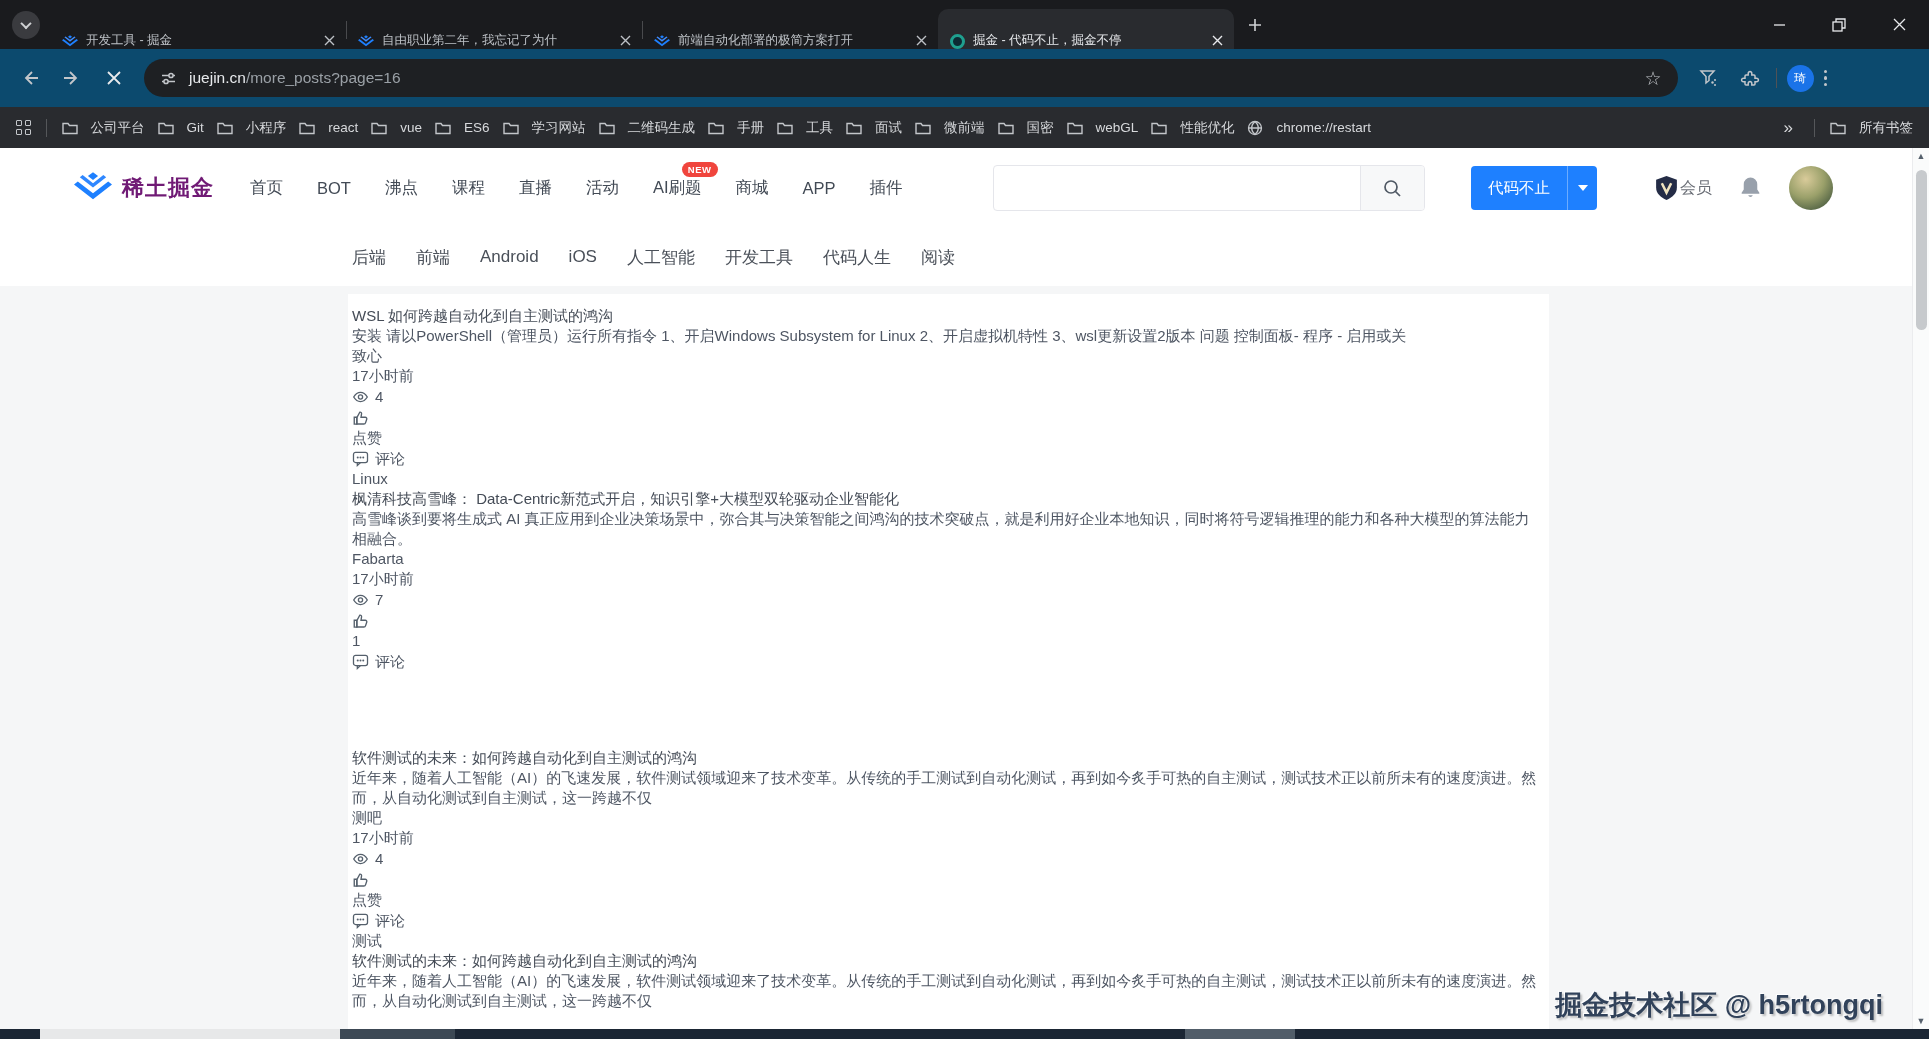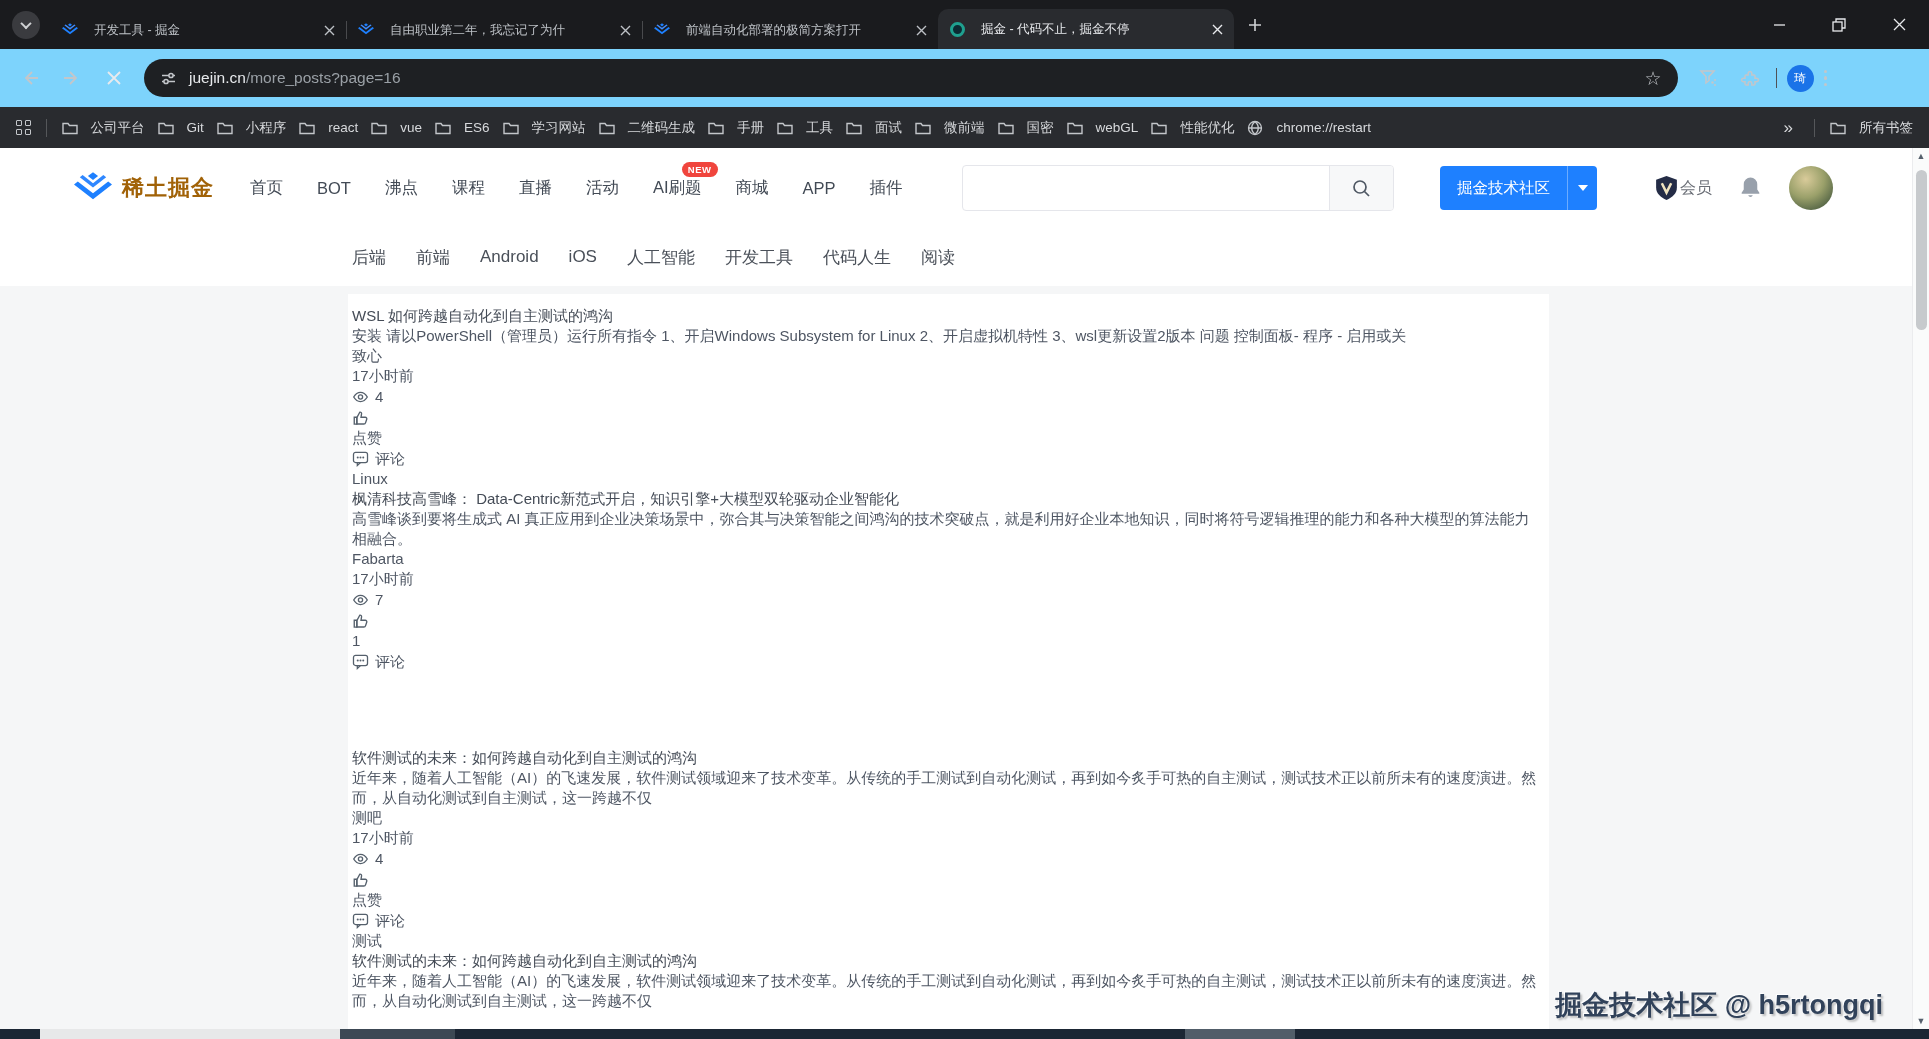--- a/index.html
+++ b/index.html
@@ -4,34 +4,34 @@
 <style>
   * { margin:0; padding:0; box-sizing:border-box; }
   html,body { width:1929px; height:1039px; overflow:hidden; }
   body { font-family:"Liberation Sans", sans-serif; }
   .browser { position:relative; width:1929px; height:1039px; background:#fff; overflow:hidden; }
 
   
   .tabstrip { position:absolute; top:0; left:0; right:0; height:49px; background:#1a1b1e; display:flex; align-items:center; }
   .tabsearch { width:28px; height:28px; border-radius:50%; background:#3a3b3f; margin:0 10px 0 12px; display:flex; align-items:center; justify-content:center; flex:none; }
   .chev-down { width:8px; height:8px; border-right:2px solid #cfd1d4; border-bottom:2px solid #cfd1d4; transform:rotate(45deg) translate(-1px,-1px); }
-  .tab { width:296px; height:38px; display:flex; align-items:center; gap:16px; padding:0 8px 0 12px; color:#bdc1c6; font-size:12.5px; position:relative; flex:none; align-self:flex-end; }
+  .tab { width:296px; height:38px; display:flex; align-items:flex-end; gap:8px; padding:0 8px 0 12px; color:#bdc1c6; font-size:12.5px; position:relative; flex:none; align-self:flex-end; }
   .tab + .tab::before { content:""; position:absolute; left:0; top:10px; height:18px; width:1px; background:#494a4d; }
   .tab.active { background:#292b2f; border-radius:10px 10px 0 0; color:#e8eaed; height:40px; }
   .tab.active::before { display:none; }
   .tab-title { flex:1; white-space:nowrap; overflow:hidden; }
   .tab-close { width:18px; height:18px; border-radius:50%; display:flex; align-items:center; justify-content:center; flex:none; }
   .favicon-jj { width:16px; height:14px; flex:none; }
   .favicon-ring { width:15px; height:15px; border-radius:50%; background:#0c2b33; border:3px solid #1fa08f; flex:none; }
   .newtab-btn { width:30px; height:30px; margin-left:6px; display:flex; align-items:center; justify-content:center; color:#cfd1d4; font-size:20px; }
   .wincontrols { margin-left:auto; display:flex; height:49px; align-items:stretch; }
   .winbtn { width:60px; display:flex; align-items:center; justify-content:center; }
 
   
-  .toolbar { position:absolute; top:49px; left:0; right:0; height:58px; background:#7dd3fc; display:flex; align-items:center; padding:0 14px; gap:10px; }
+  .toolbar { position:absolute; top:49px; left:0; right:0; height:58px; background:#0c4a6e; display:flex; align-items:center; padding:0 14px; gap:10px; }
   .navbtn { width:32px; height:32px; display:flex; align-items:center; justify-content:center; flex:none; }
   .omnibox { flex:1; height:38px; background:#1e2023; border-radius:19px; display:flex; align-items:center; padding:0 16px; gap:12px; margin:0 4px; }
   .url { font-size:15.5px; white-space:nowrap; }
   .url .host { color:#e8eaed; }
   .url .path { color:#9aa0a6; }
   .star { margin-left:auto; color:#c3c6ca; font-size:19px; }
   .tool-divider { width:1px; height:20px; background:#505256; }
   .profile-chip { width:27px; height:27px; border-radius:50%; background:#1a73e8; color:#fff; font-size:12px; display:flex; align-items:center; justify-content:center; flex:none; }
   .kebab { margin-right:88px; display:flex; flex-direction:column; gap:3px; align-items:center; }
   .kebab i { width:3.5px; height:3.5px; border-radius:50%; background:#c3c6ca; display:block; }
@@ -43,21 +43,21 @@
   .apps-grid i { border:1.6px solid #c3c6ca; border-radius:1px; display:block; }
   .bm-divider { width:1px; height:18px; background:#55575a; margin:0 2px; }
   .bm-spacer { flex:1; }
   .bm-overflow { font-size:17px; color:#d7d9dc; padding:0 6px; }
 
   
   .page { position:absolute; top:148px; left:0; right:0; bottom:10px; background:#f5f6f7; overflow:hidden; }
 
   .site-header { height:80px; background:#fff; display:flex; align-items:center; padding:0 96px 0 74px; }
   .logo { display:flex; align-items:center; gap:10px; }
-  .logo-text { font-size:22px; font-weight:bold; color:#a16207; letter-spacing:1px; }
+  .logo-text { font-size:22px; font-weight:bold; color:#701a75; letter-spacing:1px; }
   .main-nav { display:flex; align-items:center; gap:34px; margin-left:36px; }
   .main-nav a { color:#424a55; font-size:16.5px; text-decoration:none; position:relative; white-space:nowrap; }
   .new-badge { position:absolute; top:-15px; right:-16px; background:#f0453d; color:#fff; font-size:9.5px; font-weight:bold; padding:2px 6px; border-radius:8px; letter-spacing:.5px; }
   .search-box { margin-left:auto; width:432px; height:46px; border:1px solid #e5e6eb; border-radius:4px; display:flex; overflow:hidden; background:#fff; }
   .search-box input { flex:1; border:none; outline:none; padding:0 14px; font-size:15px; background:transparent; }
   .search-btn { width:64px; background:#f7f8f9; border-left:1px solid #e5e6eb; display:flex; align-items:center; justify-content:center; }
   .creator-btn { margin-left:46px; height:44px; background:#1e80ff; border-radius:4px; display:flex; align-items:stretch; color:#fff; }
   .creator-main { display:flex; align-items:center; padding:0 17px; font-size:15.5px; }
   .creator-caret { width:30px; display:flex; align-items:center; justify-content:center; border-left:1px solid rgba(255,255,255,.35); }
   .caret-tri { width:0; height:0; border-left:5px solid transparent; border-right:5px solid transparent; border-top:6px solid #fff; }
@@ -380,21 +380,21 @@
           <svg width="19" height="19" viewBox="0 0 19 19">
               <g fill="none" stroke="#4f5864" stroke-width="1.7">
                 <circle cx="8" cy="8" r="6"></circle>
                 <path d="M12.5 12.5L17 17"></path>
               </g>
             </svg>
         </div>
       </div>
 
       <div class="creator-btn">
-        <span class="creator-main">掘金技术社区</span>
+        <span class="creator-main">代码不止</span>
         <span class="creator-caret">
             <span class="caret-tri"></span>
           </span>
       </div>
 
       <div class="vip">
         <svg width="27" height="27" viewBox="0 0 26 26">
             <path fill="#242c46" d="M13 1l10 3.5v7.5c0 6-4.5 9.5-10 12-5.5-2.5-10-6-10-12V4.5z"></path>
             <path fill="none" stroke="#efe3c0" stroke-width="2.4" d="M8.5 8l4.5 9 4.5-9"></path>
           </svg>

